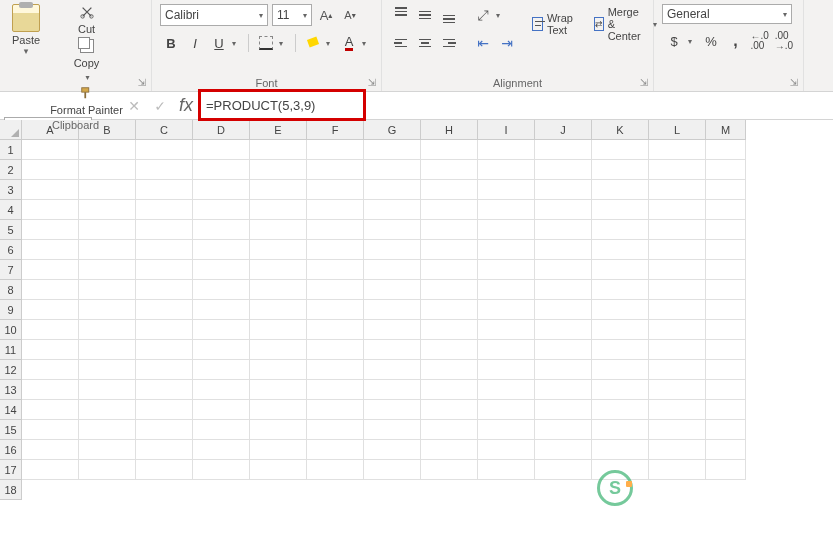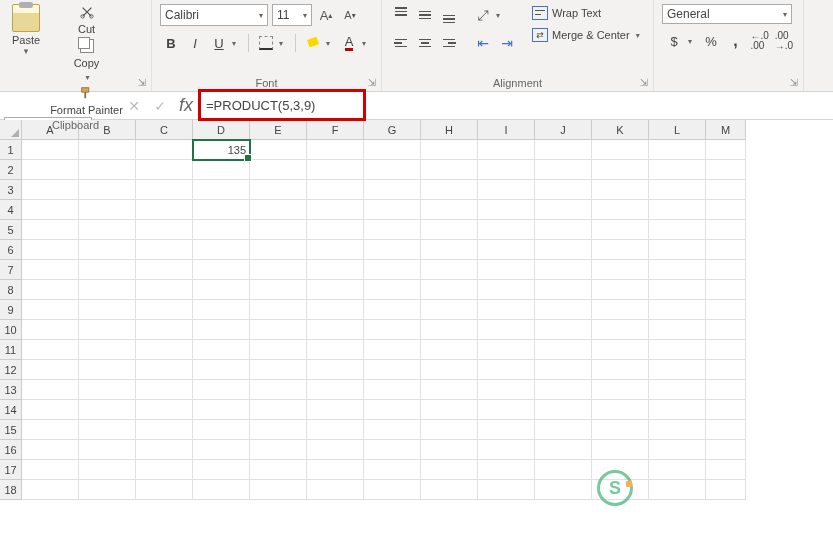--- a/index.html
+++ b/index.html
@@ -45,21 +45,21 @@
 .align-top, .align-bottom { display: flex; gap: 2px; align-items: center; }
 .align-icon { width: 22px; height: 22px; display: flex; flex-direction: column; justify-content: center; align-items: center; gap: 2px; cursor: pointer; }
 .align-icon span { width: 12px; height: 1.5px; background: #555; }
 .align-icon.top-align { justify-content: flex-start; padding-top: 3px; }
 .align-icon.bot-align { justify-content: flex-end; padding-bottom: 3px; }
 .align-icon.left span:nth-child(2) { width: 8px; align-self: flex-start; margin-left: 4px; }
 .align-icon.center span:nth-child(2) { width: 8px; }
 .align-icon.right span:nth-child(2) { width: 8px; align-self: flex-end; margin-right: 4px; }
 .indent-icon { width: 22px; height: 22px; display: flex; align-items: center; justify-content: center; font-size: 14px; color: #4472c4; cursor: pointer; }
 .orient-icon { width: 22px; height: 22px; font-size: 14px; color: #555; cursor: pointer; display: flex; align-items: center; justify-content: center; }
-.wrap-merge { display: flex; flex-direction: column; gap: 4px; margin-left: 8px; }
+.wrap-merge { display: flex; gap: 12px; margin-left: 8px; }
 .wm-item { display: flex; align-items: center; gap: 4px; font-size: 11px; cursor: pointer; padding: 2px; }
 .wrap-ico { width: 16px; height: 14px; border: 1px solid #4472c4; position: relative; }
 .wrap-ico::before { content: ''; position: absolute; width: 10px; height: 1px; background: #555; top: 3px; left: 2px; }
 .wrap-ico::after { content: ''; position: absolute; width: 6px; height: 1px; background: #555; top: 7px; left: 2px; }
 .merge-ico { width: 16px; height: 14px; border: 1px solid #4472c4; display: flex; align-items: center; justify-content: center; font-size: 9px; }
 
 .num-top { width: 130px; height: 20px; border: 1px solid #ababab; background: #fff; padding: 2px 4px; display: flex; align-items: center; justify-content: space-between; font-size: 12px; margin-bottom: 6px; }
 .num-bottom { display: flex; gap: 2px; align-items: center; }
 .nbtn { width: 24px; height: 22px; display: flex; align-items: center; justify-content: center; cursor: pointer; font-size: 13px; color: #444; }
 .dec-icon { font-size: 10px; line-height: 1; }
@@ -327,35 +327,20 @@
         <div class="col-h">J</div>
         <div class="col-h">K</div>
         <div class="col-h">L</div>
         <div class="col-h last">M</div>
       </div>
     <div class="rows" id="rows-container">
         <div class="row">
           <div class="cell"></div>
           <div class="cell"></div>
           <div class="cell"></div>
-          <div class="cell selected">135</div>
-          <div class="cell"></div>
-          <div class="cell"></div>
-          <div class="cell"></div>
-          <div class="cell"></div>
-          <div class="cell"></div>
-          <div class="cell"></div>
-          <div class="cell"></div>
-          <div class="cell"></div>
-          <div class="cell last"></div>
-        </div>
-        <div class="row">
-          <div class="cell"></div>
-          <div class="cell"></div>
-          <div class="cell"></div>
           <div class="cell"></div>
           <div class="cell"></div>
           <div class="cell"></div>
           <div class="cell"></div>
           <div class="cell"></div>
           <div class="cell"></div>
           <div class="cell"></div>
           <div class="cell"></div>
           <div class="cell"></div>
           <div class="cell last"></div>

